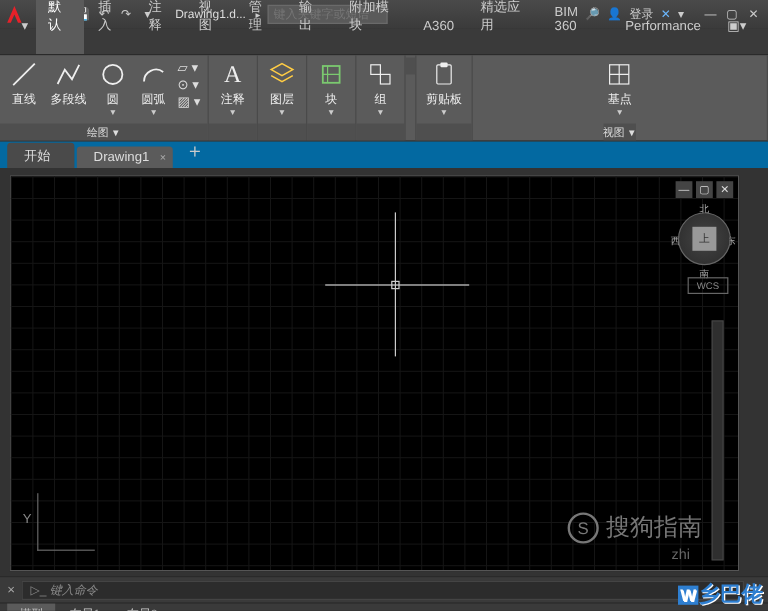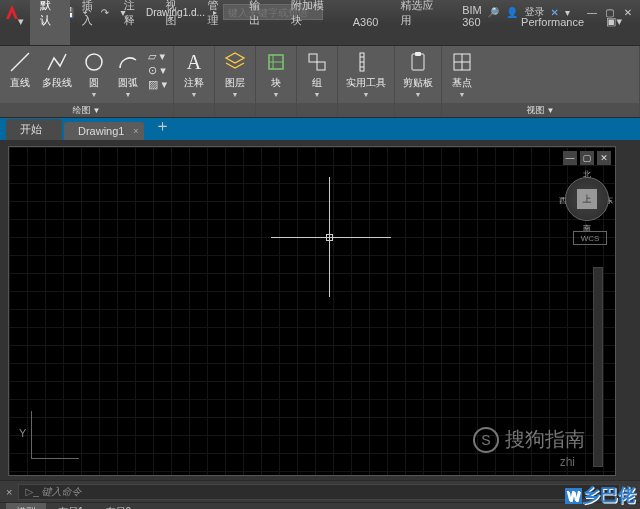--- a/index.html
+++ b/index.html
@@ -236,54 +236,40 @@
             </svg>
           </span>
         <span class="lbl">组</span>
         <span class="dd">▼</span>
       </div>
     </div>
     <div class="ribbon-group-label"></div>
   </div>
 
   <div class="ribbon-group">
-    <div class="ribbon-group-content">
-      <div class="rbtn">
-        <span class="ico">
-            <svg width="24" height="24">
-              <rect x="6" y="3" width="4" height="18" fill="none" stroke="#eee"></rect>
-              <line x1="6" y1="7" x2="10" y2="7" stroke="#eee"></line>
-              <line x1="6" y1="12" x2="10" y2="12" stroke="#eee"></line>
-              <line x1="6" y1="17" x2="10" y2="17" stroke="#eee"></line>
-            </svg>
-          </span>
-        <span class="lbl">实用工具</span>
-        <span class="dd">▼</span>
-      </div>
-    </div>
     <div class="ribbon-group-label"></div>
   </div>
 
   <div class="ribbon-group">
     <div class="ribbon-group-content">
       <div class="rbtn">
         <span class="ico">
             <svg width="24" height="24">
               <rect x="6" y="4" width="12" height="16" rx="1" fill="none" stroke="#eee"></rect>
               <rect x="9" y="2" width="6" height="4" rx="1" fill="#eee"></rect>
             </svg>
           </span>
         <span class="lbl">剪贴板</span>
         <span class="dd">▼</span>
       </div>
     </div>
     <div class="ribbon-group-label"></div>
   </div>
 
-  <div class="ribbon-group" style="flex:1;">
+  <div class="ribbon-group" style="flex:1;align-items:center;">
     <div class="ribbon-group-content">
       <div class="rbtn">
         <span class="ico">
             <svg width="24" height="24">
               <rect x="4" y="4" width="16" height="16" fill="none" stroke="#eee"></rect>
               <line x1="4" y1="12" x2="20" y2="12" stroke="#eee"></line>
               <line x1="12" y1="4" x2="12" y2="20" stroke="#eee"></line>
             </svg>
           </span>
         <span class="lbl">基点</span>

